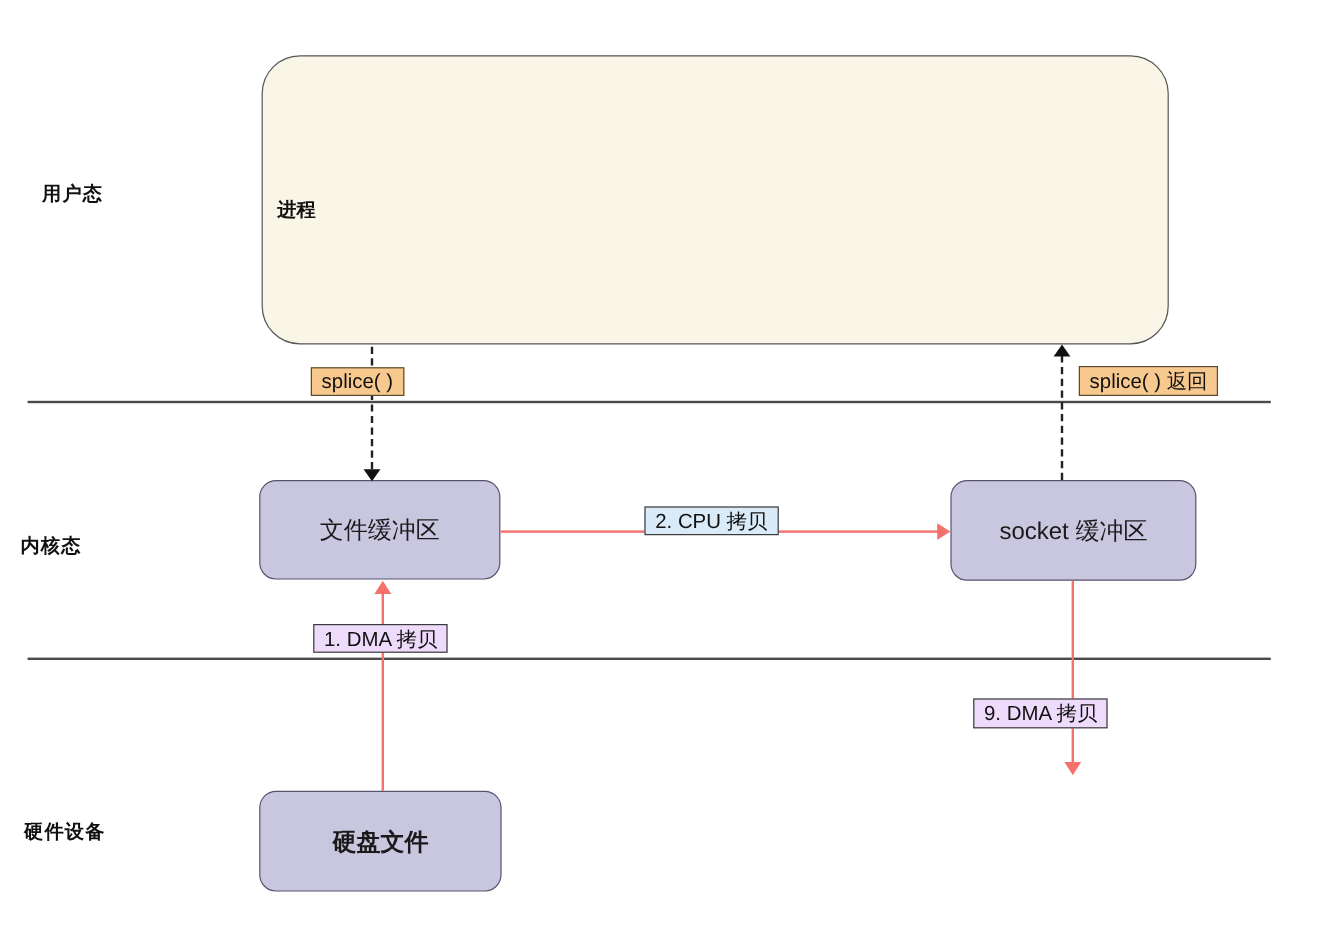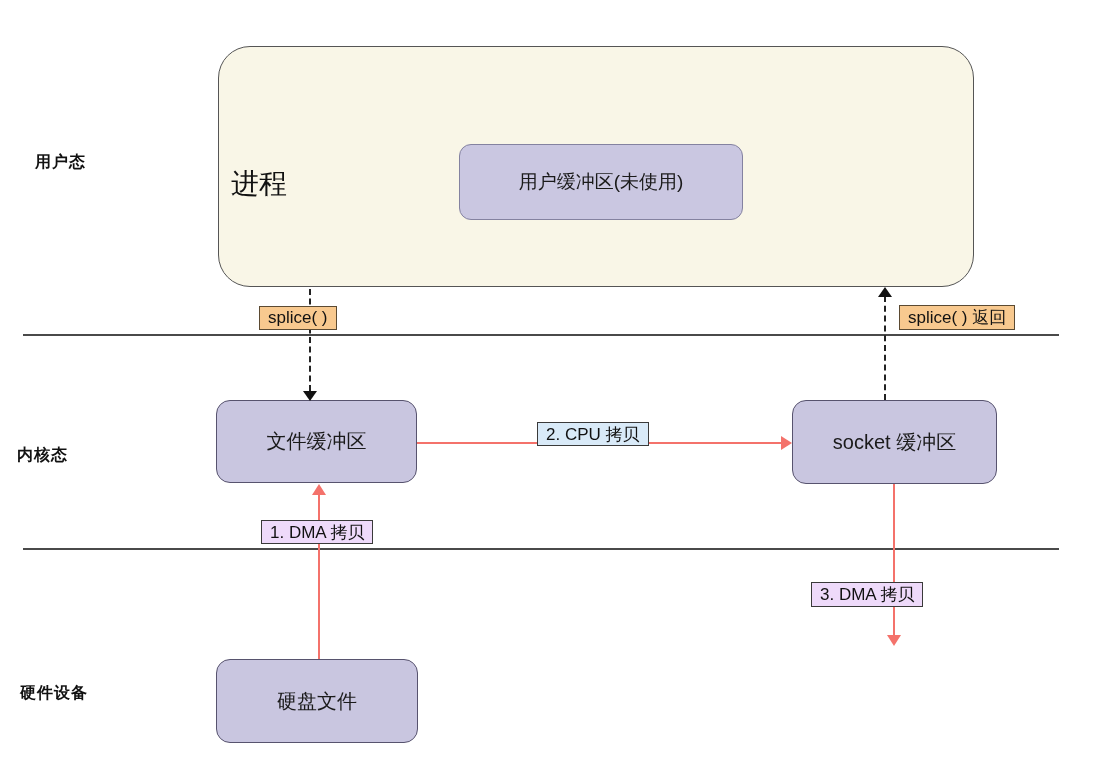--- a/index.html
+++ b/index.html
@@ -26,39 +26,39 @@
   }
   .divider-1 { top:334px; }
   .divider-2 { top:548px; }
 
   
   .process-box {
     position:absolute; left:218px; top:46px; width:756px; height:241px;
     background:#f9f6e7; border:1.6px solid #555; border-radius:32px;
   }
   .process-label {
-    position:absolute; left:12px; top:118px; font-weight:normal;
-    font-size:28px; color:#111;
+    position:absolute; left:12px; top:118px; font-weight:bold;
+    font-size:16px; color:#111;
   }
   .user-buffer {
     position:absolute; left:240px; top:97px; width:284px; height:76px;
     background:#cac7e1; border:1.6px solid #8482a0; border-radius:12px;
     display:flex; align-items:center; justify-content:center;
     font-size:19px; color:#1a1a1a;
   }
 
   
   .node {
     position:absolute; background:#c9c6e0; border:1.6px solid #57536e;
     border-radius:14px; display:flex; align-items:center; justify-content:center;
     font-size:20px; color:#1a1a1a; white-space:nowrap;
   }
   .node-file   { left:216px; top:400px; width:201px; height:83px; }
   .node-socket { left:792px; top:400px; width:205px; height:84px; }
-  .node-disk   { left:216px; top:659px; width:202px; height:84px; }
+  .node-disk   { left:216px; top:659px; width:202px; height:84px;font-weight:bold; }
   .node-nic    { left:793px; top:646px; width:204px; height:85px; }
 
   
   .badge {
     position:absolute; border:1.6px solid #3a3a3a; font-size:17px;
     color:#111; display:flex; align-items:center; justify-content:center;
     white-space:nowrap; padding:1px 8px; z-index:5;
   }
   .badge-orange { background:#f8c98f; border-color:#5b4a32; }
   .badge-blue   { background:#d9eaf8; }
@@ -107,21 +107,20 @@
 
   <div class="layer-label lbl-user">用户态</div>
   <div class="layer-label lbl-kernel">内核态</div>
   <div class="layer-label lbl-hw">硬件设备</div>
 
   <div class="divider divider-1"></div>
   <div class="divider divider-2"></div>
 
   <div class="process-box">
     <div class="process-label">进程</div>
-    <div class="user-buffer">用户缓冲区(未使用)</div>
   </div>
 
   <div class="vline-dashed splice-call-line"></div>
   <div class="arrowhead splice-call-head"></div>
   <div class="vline-dashed splice-return-line"></div>
   <div class="arrowhead splice-return-head"></div>
 
   <div class="badge badge-orange badge-splice-call">splice( )</div>
   <div class="badge badge-orange badge-splice-return">splice( ) 返回</div>
 
@@ -131,17 +130,17 @@
   <div class="hline-red cpu-copy-line"></div>
   <div class="arrowhead cpu-copy-head"></div>
   <div class="badge badge-blue badge-cpu-copy">2. CPU 拷贝</div>
 
   <div class="vline-red dma1-line"></div>
   <div class="arrowhead dma1-head"></div>
   <div class="badge badge-purple badge-dma-1">1. DMA 拷贝</div>
 
   <div class="vline-red dma3-line"></div>
   <div class="arrowhead dma3-head"></div>
-  <div class="badge badge-purple badge-dma-3">3. DMA 拷贝</div>
+  <div class="badge badge-purple badge-dma-3">9. DMA 拷贝</div>
 
   <div class="node node-disk">硬盘文件</div>
 
 </div>
 
 </body></html>

